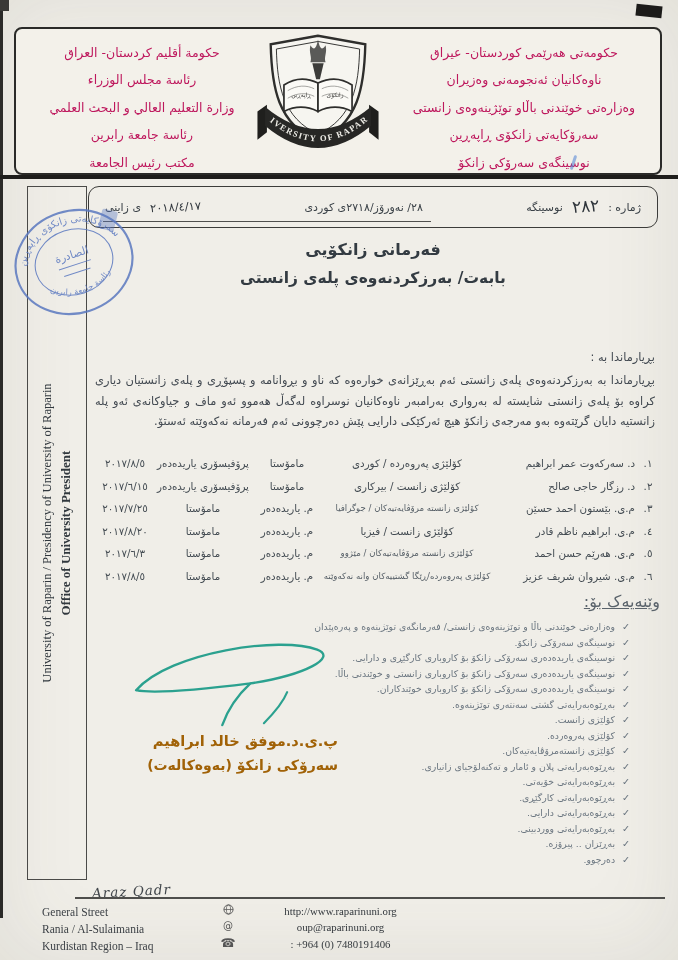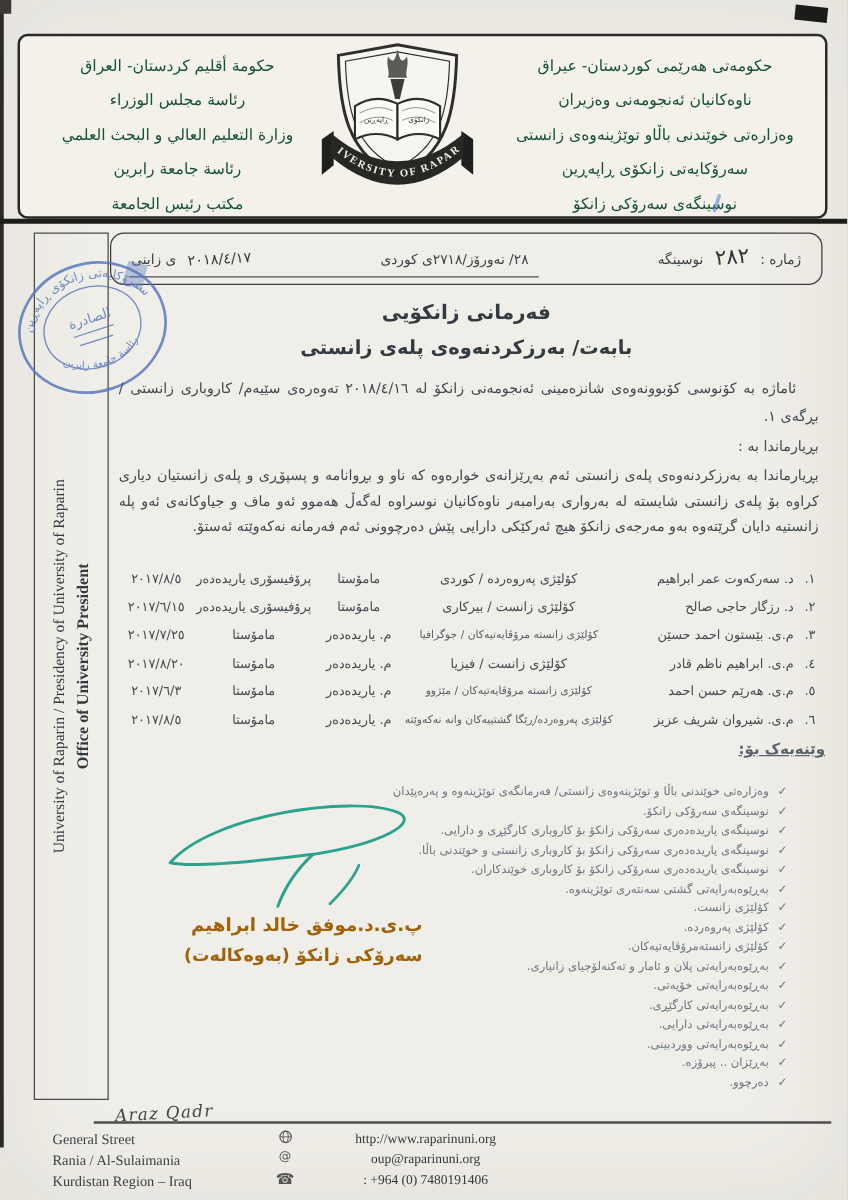--- a/index.html
+++ b/index.html
@@ -11,21 +11,21 @@
     font-family:"DejaVu Sans",sans-serif;
     color:#3f464c;
   }
   .rtl{direction:rtl;unicode-bidi:isolate;}
   
   .edge-left{position:absolute;left:0;top:0;width:3px;height:918px;background:#2b2a28;}
   .corner-mark{position:absolute;left:636px;top:5px;width:26px;height:12px;background:#1c1b1a;transform:rotate(6deg);}
   .corner-mark-tl{position:absolute;left:0;top:0;width:9px;height:11px;background:#3a3936;}
   
   .header-box{position:absolute;left:14px;top:27px;width:644px;height:144px;border:2px solid #2a2a28;border-radius:8px;background:#f3f1ea;}
-  .head-col{position:absolute;top:10px;text-align:center;font-size:12.5px;color:#14532d;}
+  .head-col{position:absolute;top:10px;text-align:center;font-size:12.5px;color:#be185d;}
   .head-col div{line-height:27.4px;}
   .head-right{right:8px;width:256px;}
   .head-left{left:4px;width:244px;}
   .logo-svg{position:absolute;left:232px;top:3px;}
   .blue-tick{position:absolute;left:556px;top:126px;width:3px;height:15px;background:#4a7fd4;opacity:.55;transform:rotate(18deg);border-radius:2px;}
   .thick-rule{position:absolute;left:0;top:175px;width:678px;height:4px;background:#1e1d1b;}
   
   .ref-box{position:absolute;left:88px;top:186px;width:570px;height:42px;border:1.6px solid #3c3c3a;border-radius:11px;display:flex;align-items:center;justify-content:space-between;padding:0 16px;box-sizing:border-box;font-size:11px;color:#3a4147;}
   .ref-g1{display:flex;align-items:center;gap:9px;}
   .hand-num{font-size:17px;letter-spacing:5px;color:#2f353b;display:inline-block;transform:rotate(-4deg) translateY(-1px);}
@@ -49,21 +49,21 @@
   .decision{top:370px;line-height:20.6px;}
   
   .ptable{position:absolute;left:93px;top:452px;width:566px;}
   .t-row{display:grid;direction:rtl;grid-template-columns:22px 146px 168px 72px 96px 60px;align-items:center;height:22.5px;font-size:10.3px;color:#434b52;}
   .t-no{text-align:center;}
   .t-name{text-align:right;padding-right:2px;}
   .t-college,.t-from,.t-to,.t-date{text-align:center;white-space:nowrap;}
   .t-row:nth-child(3) .t-college,.t-row:nth-child(5) .t-college,.t-row:nth-child(6) .t-college{font-size:8.6px;color:#555e66;}
   
   .cc{position:absolute;right:18px;top:592px;width:432px;text-align:right;}
-  .cc-head{font-size:12px;font-weight:bold;text-decoration:underline;color:#5a636b;margin-bottom:20px;}
+  .cc-head{font-size:16px;font-weight:normal;text-decoration:underline;color:#5a636b;margin-bottom:8px;}
   .cc-item{padding-right:30px;font-size:9.3px;line-height:15.5px;color:#6b7680;white-space:nowrap;}
   .chk{margin-left:7px;color:#6b7680;font-size:9.5px;}
   
   .sig{position:absolute;left:100px;top:636px;width:238px;text-align:right;color:#a16207;}
   .sig-name{font-size:14.6px;font-weight:bold;margin-top:0px;}
   .sig-title{font-size:14px;font-weight:bold;margin-top:8px;}
   .clerk-sig{position:absolute;left:92px;top:883px;font-family:"DejaVu Serif",serif;font-style:italic;font-size:13.5px;letter-spacing:1px;color:#41464b;transform:rotate(-3deg);}
   
   .foot-rule{position:absolute;left:75px;top:897px;width:590px;height:2px;background:#4e4e4c;}
   .foot-en{position:absolute;left:42px;top:904px;font-family:"Liberation Serif",serif;font-size:11.5px;line-height:16.8px;color:#3a3f44;}
@@ -155,21 +155,20 @@
     <path id="stBot" d="M22,72 A46,41 0 0 0 108,72" fill="none"></path>
     <text font-size="8.5" fill="#5b79c0">
       <textPath href="#stBot" startOffset="50%" text-anchor="middle">رئاسة جامعة رابرين</textPath>
     </text>
   </svg>
   <div class="blue-smudge"></div>
 
   <div class="title t1 rtl">فەرمانی زانکۆیی</div>
   <div class="title t2 rtl">بابەت/ بەرزکردنەوەی پلەی زانستی</div>
 
-  <div class="para intro rtl">ئاماژە بە کۆنوسی کۆبوونەوەی شانزەمینی ئەنجومەنی زانکۆ لە ٢٠١٨/٤/١٦ تەوەرەی سێیەم/ کاروباری زانستی / بڕگەی ١.</div>
   <div class="para decision-label rtl">بڕیارماندا بە :</div>
   <div class="para decision rtl">بڕیارماندا بە بەرزکردنەوەی پلەی زانستی ئەم بەڕێزانەی خوارەوە کە ناو و بڕوانامە و پسپۆڕی و پلەی زانستیان دیاری کراوە بۆ پلەی زانستی شایستە لە بەرواری بەرامبەر ناوەکانیان نوسراوە لەگەڵ هەموو ئەو ماف و جیاوکانەی ئەو پلە زانستیە دایان گرێتەوە بەو مەرجەی زانکۆ هیچ ئەرکێکی دارایی پێش دەرچوونی ئەم فەرمانە نەکەوێتە ئەستۆ.</div>
 
   <div class="ptable">
     <div class="t-row">
       <span class="t-no">١.</span>
       <span class="t-name">د. سەرکەوت عمر ابراهیم</span>
       <span class="t-college">کۆلێژی پەروەردە / کوردی</span>
       <span class="t-from">مامۆستا</span>
       <span class="t-to">پرۆفیسۆری یاریدەدەر</span>

